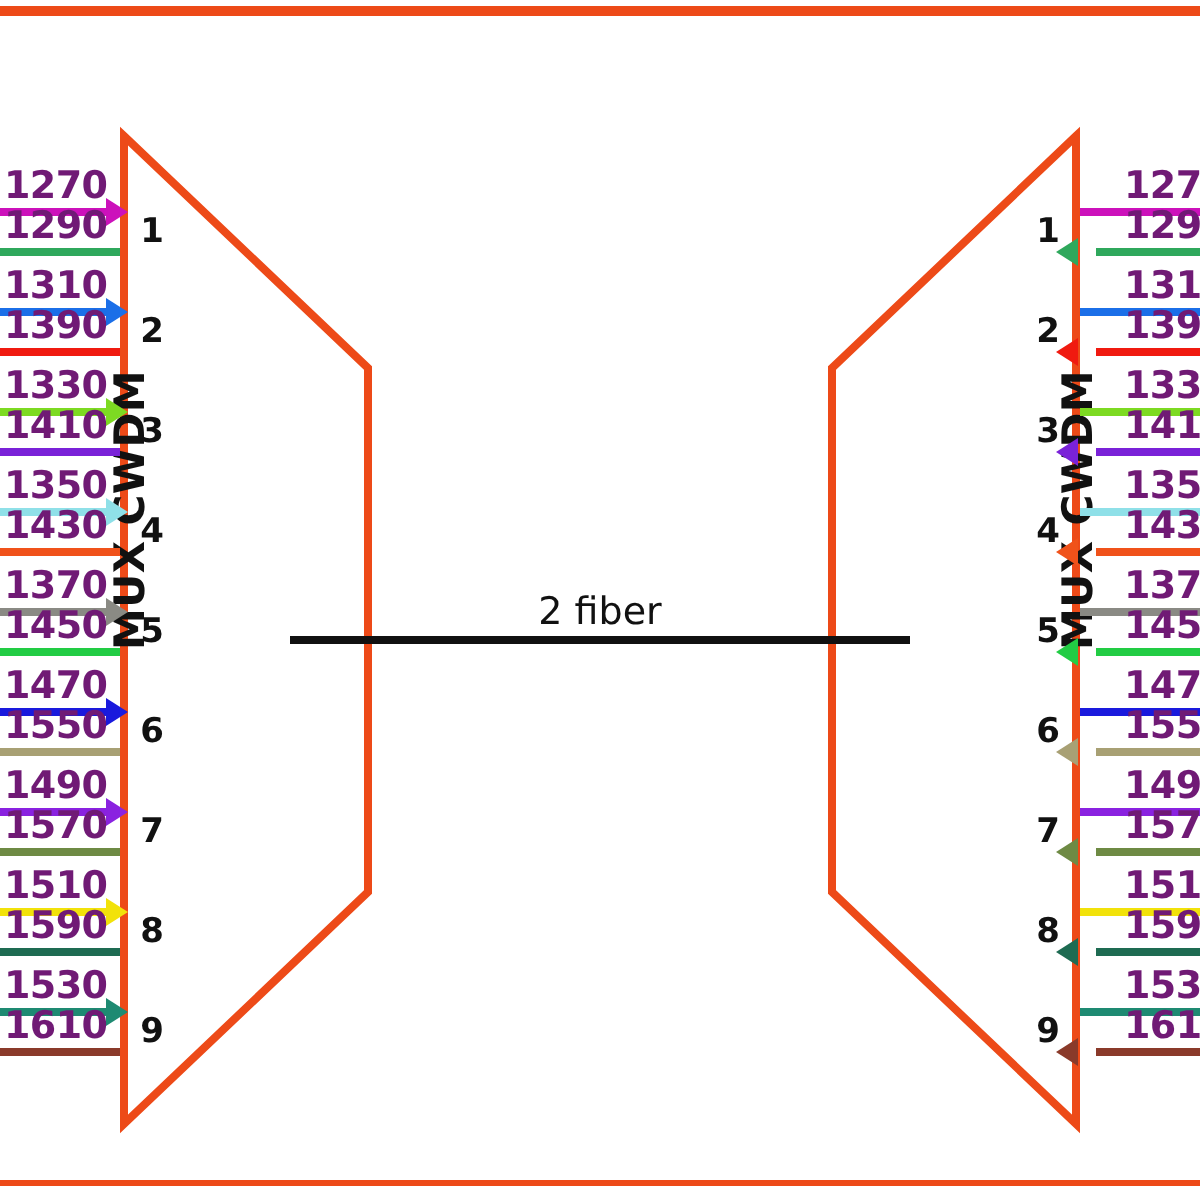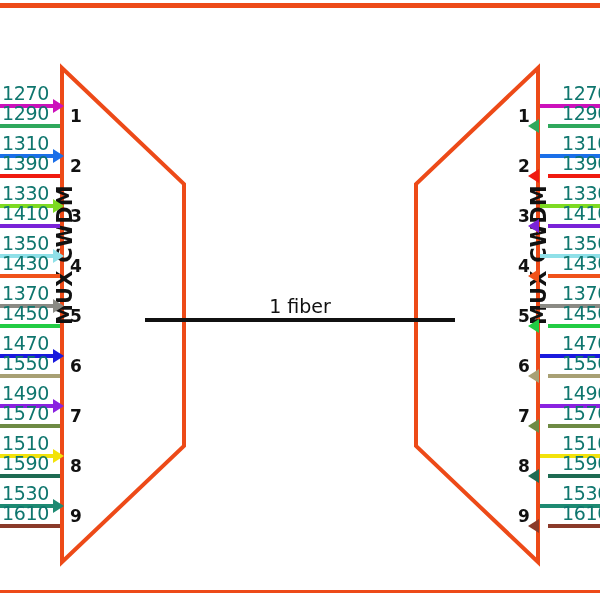--- a/index.html
+++ b/index.html
@@ -79,22 +79,22 @@
     position: absolute;
     width: 0;
     height: 0;
     border-top: 7px solid transparent;
     border-bottom: 7px solid transparent;
   }
 
   .wl-label {
     position: absolute;
     font-size: 19px;
-    font-weight: 400;
-    color: #0f766e;
+    font-weight: 700;
+    color: #701a75;
     white-space: nowrap;
     letter-spacing: -0.3px;
   }
   .wl-label.left  { left: -4px; }
   .wl-label.right { }
 
   
   .fiber-line {
     position: absolute;
     background: #111111;
@@ -124,21 +124,21 @@
   </div>
 
   <div class="mux-block mux-right">
     <svg width="130" height="498" viewBox="0 0 130 498">
       <polygon points="126,2 4,118 4,380 126,496" fill="none" stroke="#ED4A18" stroke-width="4"></polygon>
     </svg>
     <div class="mux-label right">MUX CWDM</div>
   </div>
 
   <div class="fiber-line" id="fiber-line" style="left: 145px; width: 310px; top: 318px;"></div>
-  <div class="fiber-text" id="fiber-top" style="left: 145px; width: 310px; top: 295px;">1 fiber</div>
+  <div class="fiber-text" id="fiber-top" style="left: 145px; width: 310px; top: 295px;">2 fiber</div>
 
   <div id="channel-layer">
       <div class="wl-line" style="left: 0px; top: 104px; width: 54px; background: rgb(204, 17, 187);"></div>
       <div class="wl-arrow" style="top: 99px; left: 53px; border-left: 11px solid rgb(204, 17, 187);"></div>
       <div class="wl-label left" style="left: 2px; top: 82px;">1270</div>
       <div class="wl-line" style="left: 0px; top: 124px; width: 60px; background: rgb(47, 168, 92);"></div>
       <div class="wl-label left" style="left: 2px; top: 102px;">1290</div>
       <div class="chan-num" style="left: 68px; top: 106px;">1</div>
       <div class="wl-line" style="left: 540px; top: 104px; width: 60px; background: rgb(204, 17, 187);"></div>
       <div class="wl-label right" style="left: 562px; top: 82px;">1270</div>

